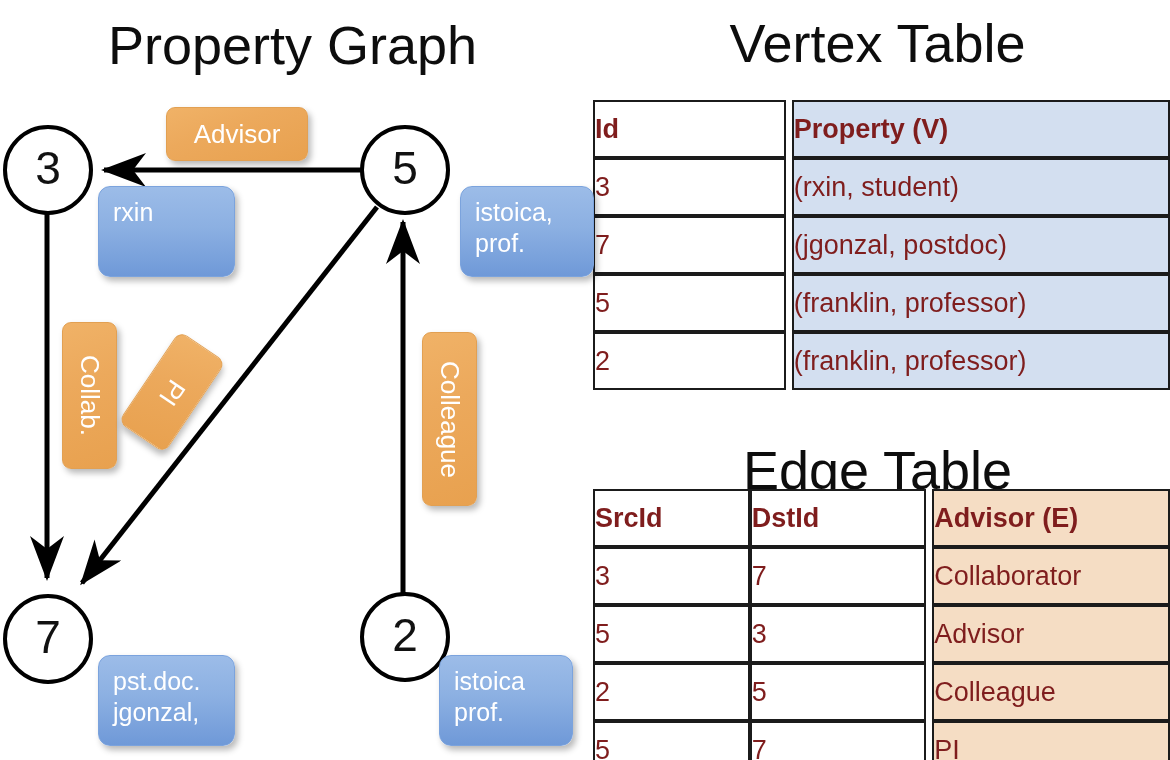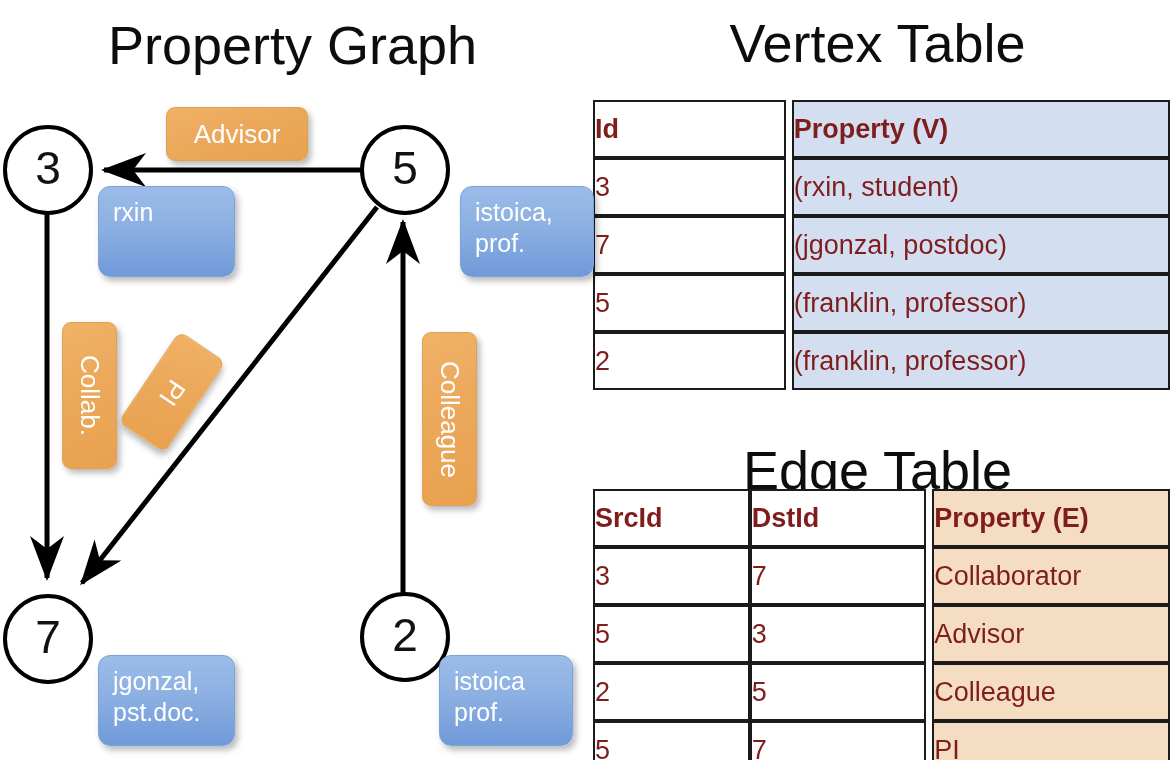--- a/index.html
+++ b/index.html
@@ -137,22 +137,22 @@
     </div>
 
   <div class="vprop" style="left:62px;top:186px;width:137px;height:91px;">
     <div>rxin</div>
   </div>
   <div class="vprop" style="left:424px;top:186px;width:134px;height:91px;">
     <div>istoica,</div>
     <div>prof.</div>
   </div>
   <div class="vprop" style="left:62px;top:655px;width:137px;height:91px;">
+    <div>pst.doc.</div>
     <div>jgonzal,</div>
-    <div>pst.doc.</div>
   </div>
   <div class="vprop" style="left:403px;top:655px;width:134px;height:91px;">
     <div>istoica</div>
     <div>prof.</div>
   </div>
 
   <div class="elabel" style="left:166px;top:107px;width:140px;height:52px;">
     <span class="txt">Advisor</span>
   </div>
 
@@ -197,21 +197,21 @@
       </tr>
     </tbody>
   </table>
 
   <table class="tbl" id="edge-table">
     <tbody>
       <tr>
         <td class="c-src hdr">SrcId</td>
         <td class="c-dst hdr">DstId</td>
         <td class="sep"></td>
-        <td class="c-eprop hdr">Property (E)</td>
+        <td class="c-eprop hdr">Advisor (E)</td>
       </tr>
       <tr>
         <td class="c-src">3</td>
         <td class="c-dst">7</td>
         <td class="sep"></td>
         <td class="c-eprop">Collaborator</td>
       </tr>
       <tr>
         <td class="c-src">5</td>
         <td class="c-dst">3</td>

